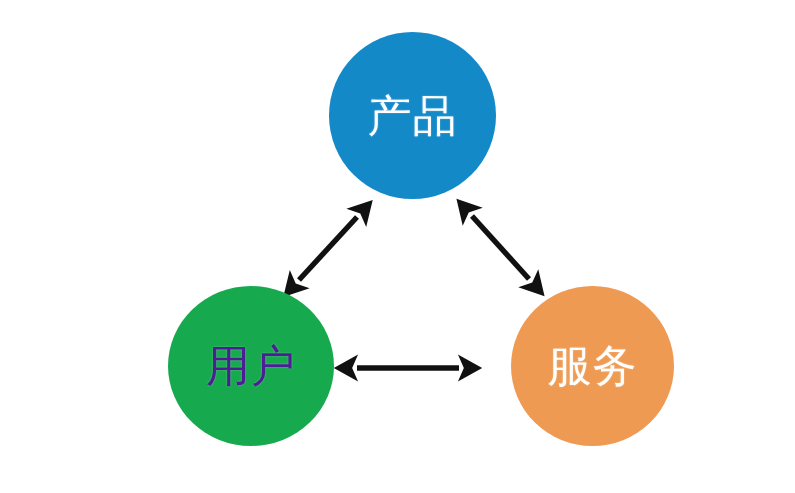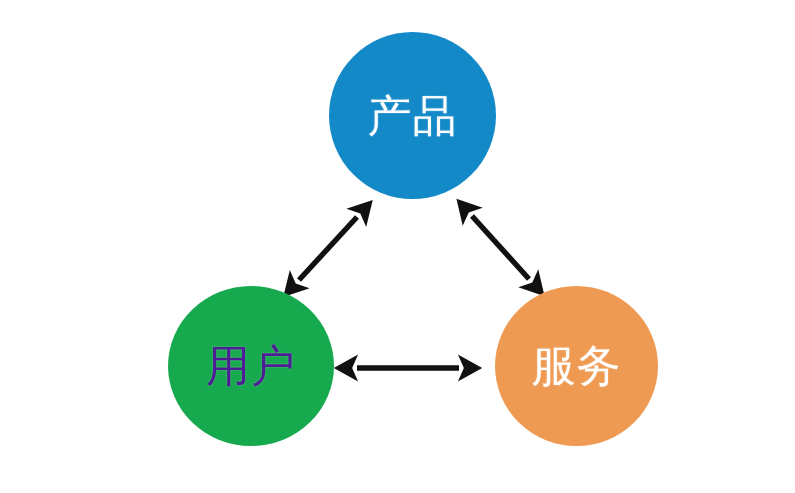--- a/index.html
+++ b/index.html
@@ -43,21 +43,21 @@
     background: #1389c8;
   }
   #node-user {
     left: 152px;
     top: 286px;
     width: 166px;
     height: 160px;
     background: #17a94e;
   }
   #node-service {
-    left: 479px;
+    left: 495px;
     top: 286px;
     width: 163px;
     height: 160px;
     background: #ef9a52;
   }
   #arrows {
     position: absolute;
     left: 0;
     top: 0;
     width: 795px;

